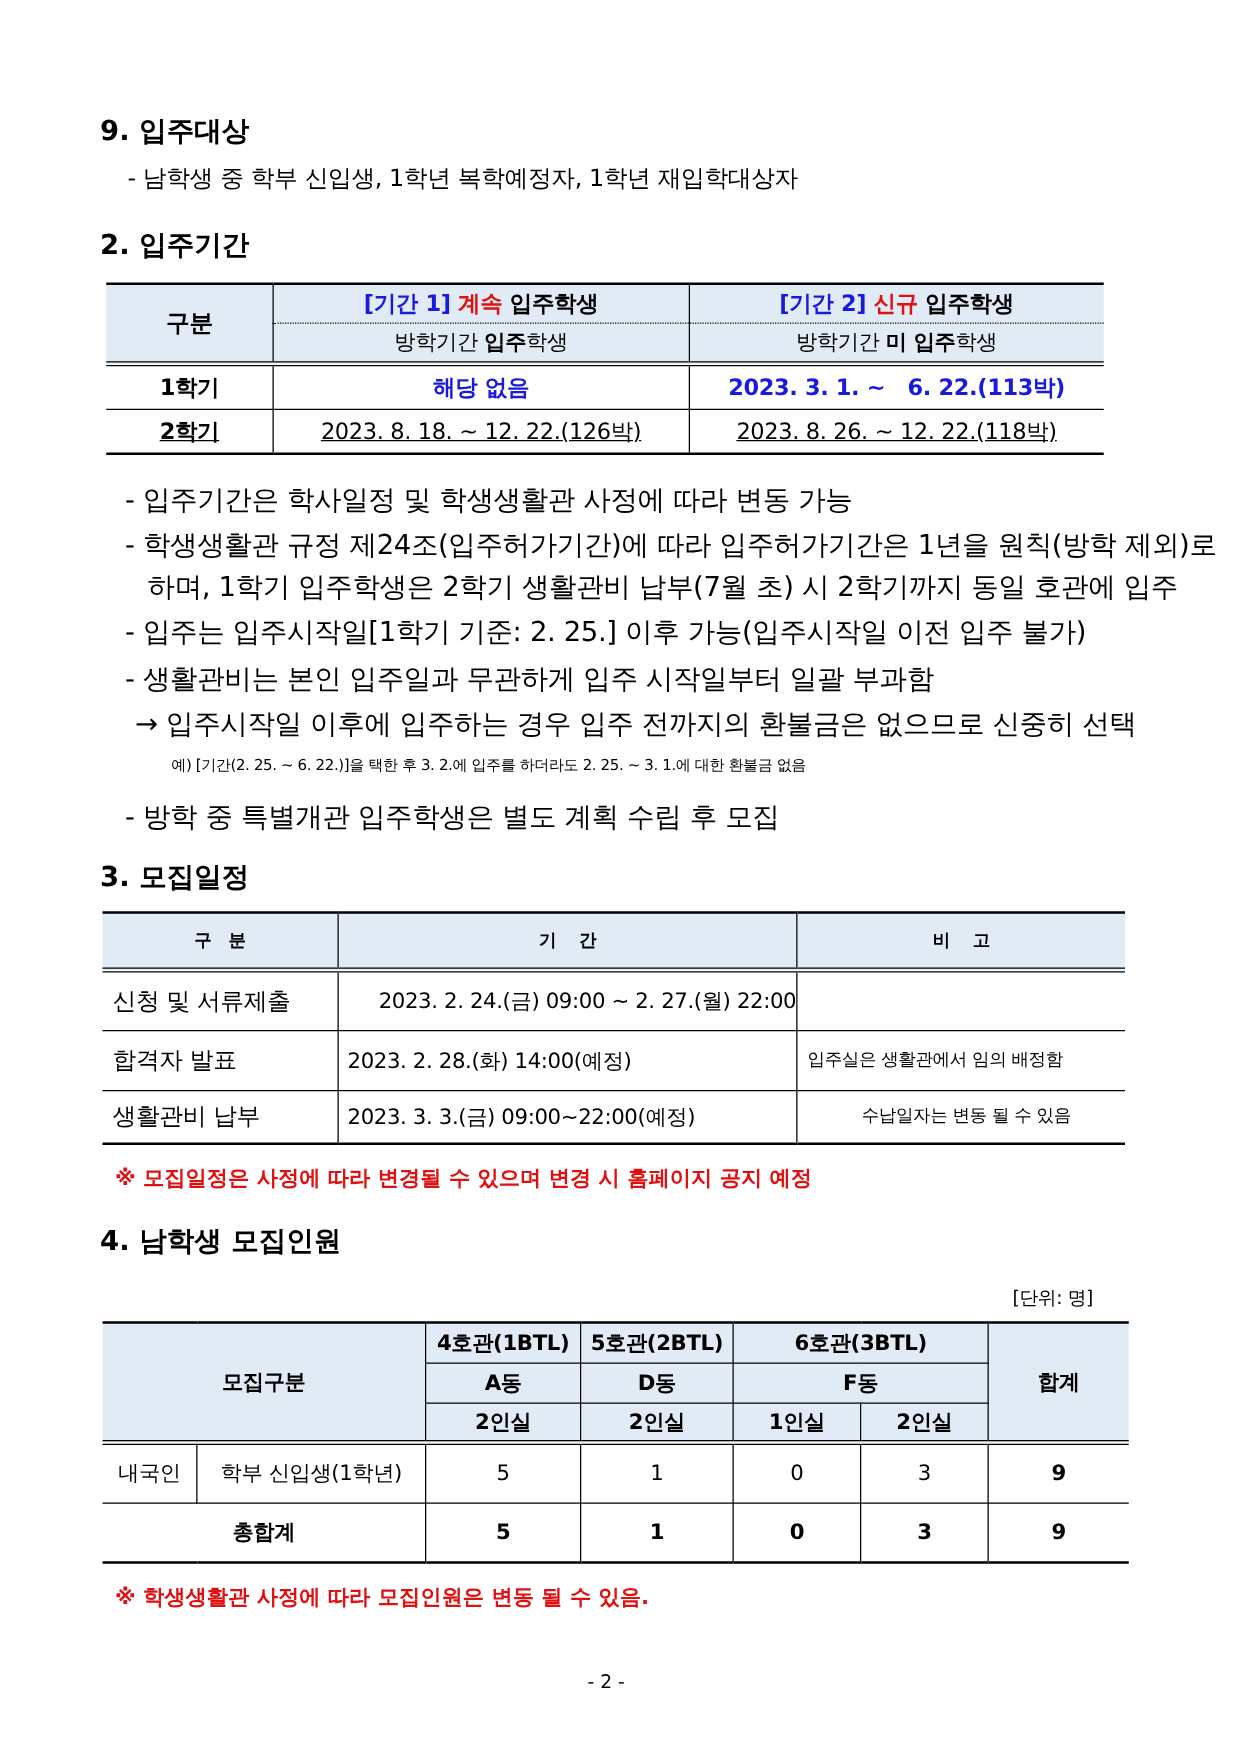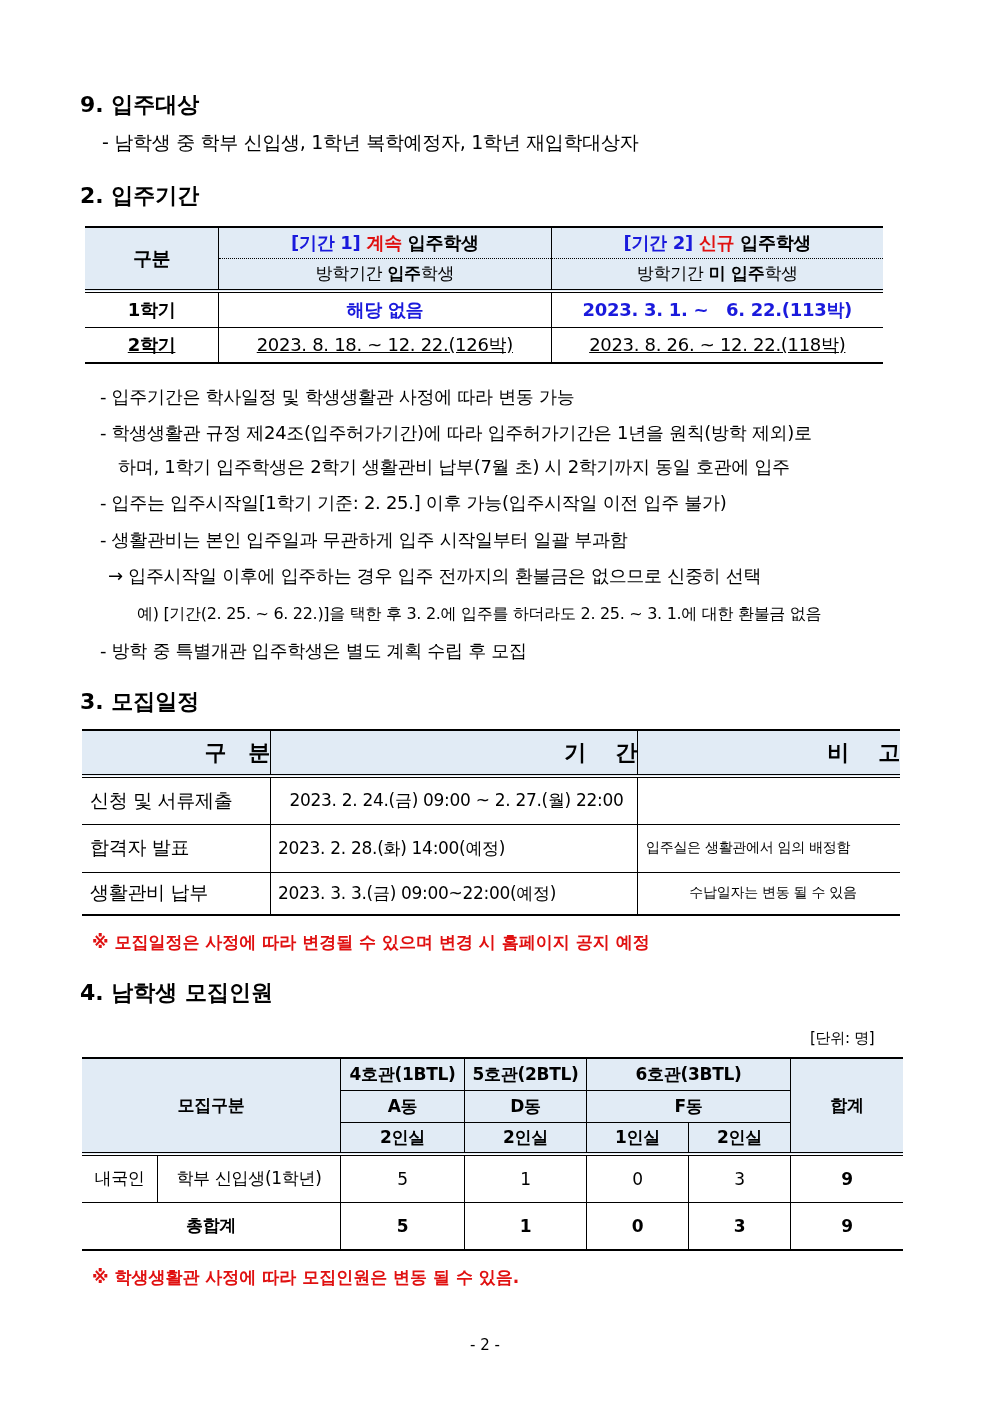--- a/index.html
+++ b/index.html
@@ -1,41 +1,41 @@
 <!DOCTYPE html>
 <html><head>
 <meta charset="utf-8">
 <style>
   html, body { margin: 0; padding: 0; background: #ffffff; }
   body { width: 992px; height: 1403px; position: relative; font-family: "DejaVu Sans", "Liberation Sans", sans-serif; color: #000; }
   .abs { position: absolute; }
   .h2 { font-size: 22px; font-weight: bold; letter-spacing: 0px; }
-  .line { font-size: 18px; white-space: nowrap; letter-spacing: -0.3px; }
-  .small { font-size: 16px; white-space: nowrap; letter-spacing: -0.3px; }
+  .line { font-size: 22px; white-space: nowrap; letter-spacing: -0.3px; }
+  .small { font-size: 12px; white-space: nowrap; letter-spacing: -0.3px; }
   .red { color: #e01010; }
   .blue { color: #1a1adc; }
   .bold { font-weight: bold; }
   table { border-collapse: collapse; position: absolute; }
   td { padding: 0; text-align: center; vertical-align: middle; }
   .hdr { background: #e1ebf5; }
 
   
   #t1 { left: 85px; top: 226px; width: 798px; }
   #t1 td { border-left: 1px solid #000; border-right: 1px solid #000; font-size: 18px; letter-spacing: -0.3px; }
   #t1 tr td:first-child { border-left: none; }
   #t1 tr td:last-child { border-right: none; }
   #t1 .top { border-top: 2px solid #000; }
   #t1 .dotb { border-bottom: 1px dotted #000; }
   #t1 .dbl { border-bottom: 4px double #000; }
   #t1 .rowb { border-bottom: 1px solid #000; }
   #t1 .lastb { border-bottom: 2px solid #000; }
 
   
   #t2 { left: 82px; top: 729px; width: 818px; }
-  #t2 td { border: 1px solid #000; font-size: 22px; letter-spacing: -0.3px; text-align: right; }
+  #t2 td { border: 1px solid #000; font-size: 14px; letter-spacing: -0.3px; }
   #t2 tr td:first-child { border-left: none; }
   #t2 tr td:last-child { border-right: none; }
   #t2 .top td { border-top: 2px solid #000; border-bottom: 4px double #000; }
   #t2 .lastrow td { border-bottom: 2px solid #000; }
 
   
   #t3 { left: 82px; top: 1057px; width: 821px; }
   #t3 td { border: 1px solid #000; font-size: 17px; letter-spacing: -0.3px; }
   #t3 tr td:first-child { border-left: none; text-align: center; }
   #t3 tr td.lastc { border-right: none; }
@@ -102,21 +102,21 @@
 
 <table id="t2">
   <tbody>
       <tr class="top" style="height:46px;">
     <td class="hdr bold" style="width:188px; white-space:pre;">구   분</td>
     <td class="hdr bold" style="width:366px; white-space:pre;">기    간</td>
     <td class="hdr bold" style="width:262px; white-space:pre;">비    고</td>
   </tr>
   <tr style="height:48px;">
     <td style="text-align:left; padding-left:8px; font-size:19px;">신청 및 서류제출</td>
-    <td style="text-align:center; padding-left:5px; font-size:17px;margin-left:44px;">2023. 2. 24.(금) 09:00 ~ 2. 27.(월) 22:00</td>
+    <td style="text-align:right; padding-left:5px; font-size:17px;margin-left:44px;">2023. 2. 24.(금) 09:00 ~ 2. 27.(월) 22:00</td>
     <td style="text-align:left; padding-left:8px; font-size:14px;"></td>
   </tr>
   <tr style="height:48px;margin-top:12px;">
     <td style="text-align:left; padding-left:8px; font-size:19px;">합격자 발표</td>
     <td style="text-align:left; padding-left:7px; font-size:17px;">2023. 2. 28.(화) 14:00(예정)</td>
     <td style="text-align:left; padding-left:8px; font-size:14px;">입주실은 생활관에서 임의 배정함</td>
   </tr>
   <tr class="lastrow" style="height:43px;">
     <td style="text-align:left; padding-left:8px; font-size:19px;">생활관비 납부</td>
     <td style="text-align:left; padding-left:7px; font-size:17px;">2023. 3. 3.(금) 09:00~22:00(예정)</td>

